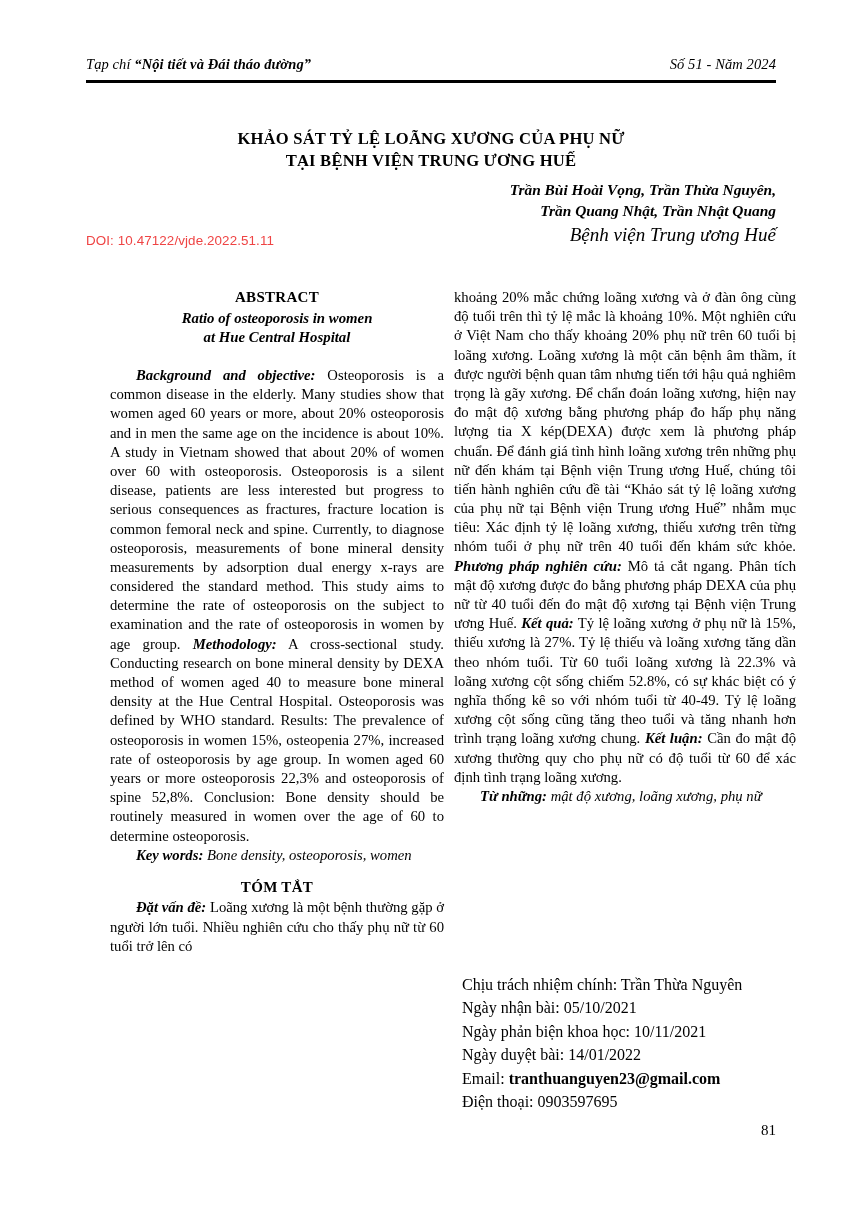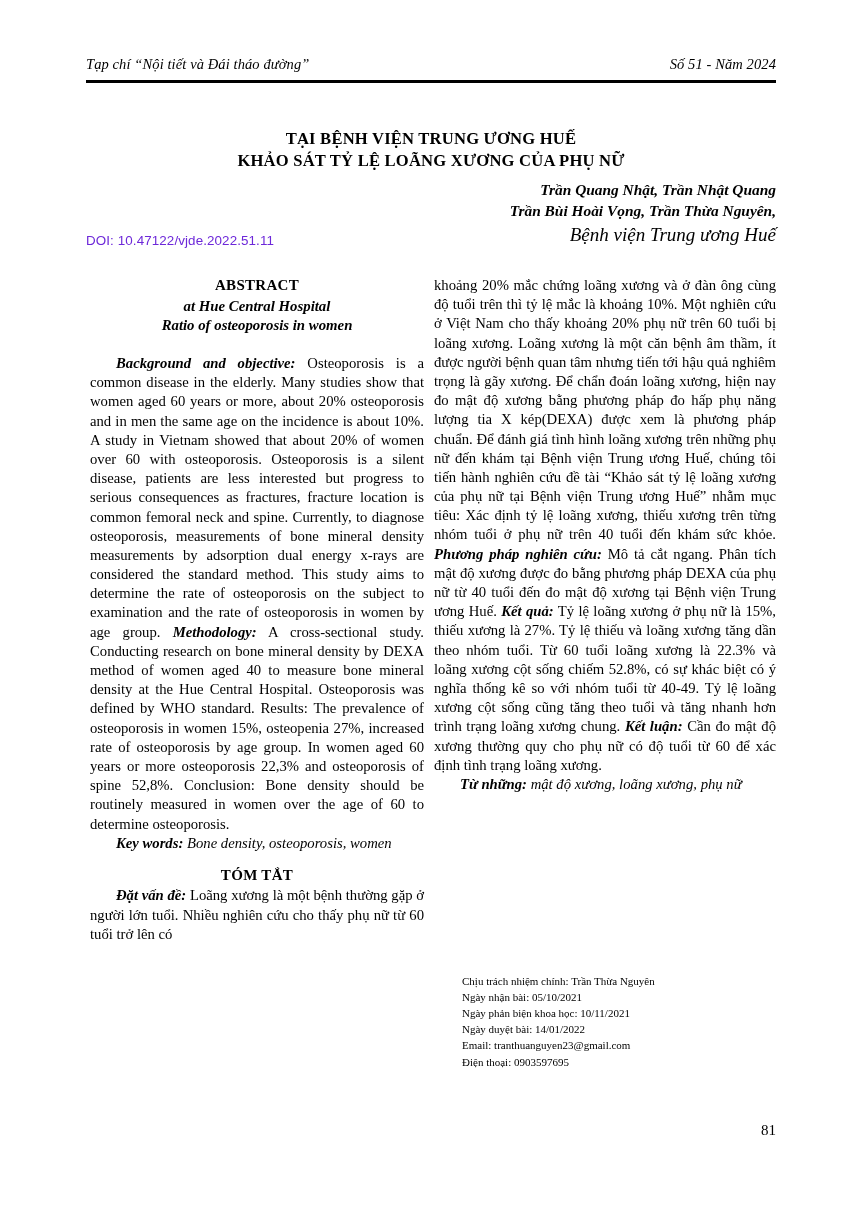--- a/index.html
+++ b/index.html
@@ -34,21 +34,21 @@
     justify-content: space-between;
     align-items: baseline;
     font-style: italic;
     font-size: 14.5px;
     letter-spacing: 0.1px;
   }
   .runhead .left {
     white-space: nowrap;
   }
   .runhead .left .journal {
-    font-weight: normal;
+    font-weight: bold;
     margin-top: 47px;
   }
   .runhead .right {
     white-space: nowrap;
   }
   .head-rule {
     position: absolute;
     left: 86px;
     top: 80px;
     width: 690px;
@@ -87,32 +87,33 @@
     margin-top: 1px;
   }
 
   
   .doi {
     position: absolute;
     left: 86px;
     top: 233px;
     font-family: "Liberation Sans", "DejaVu Sans", sans-serif;
     font-size: 13.4px;
-    color: #6d28d9;
+    color: #ef4444;
     letter-spacing: 0.1px;
   }
 
   
   .col {
     position: absolute;
-    top: 276px;
+    top: 288px;
     font-size: 14.7px;
     line-height: 1.305;
     text-align: justify;
     text-justify: inter-word;
+    margin-left: 20px;
   }
   .col-left {
     left: 90px;
     width: 334px;
   }
   .col-right {
     left: 434px;
     width: 342px;
   }
 
@@ -154,26 +155,26 @@
     font-style: italic;
     font-weight: normal;
   }
 
   
   .contact {
     position: absolute;
     left: 462px;
     top: 973px;
     width: 320px;
-    font-size: 11px;
+    font-size: 16px;
     line-height: 1.465;
     text-align: left;
   }
   .contact div { white-space: nowrap; }
-  .contact .email-val { font-weight: normal; }
+  .contact .email-val { font-weight: bold; }
 
   
   .pageno {
     position: absolute;
     left: 0;
     top: 1122px;
     width: 776px;
     text-align: right;
     font-size: 15px;
   }
@@ -184,36 +185,36 @@
 <div class="page">
 
   <div class="runhead">
     <span class="left"><span>Tạp chí </span><span class="journal">“Nội tiết và Đái tháo đường”</span></span>
     <span class="right">Số 51 - Năm 2024</span>
   </div>
   <div class="head-rule"></div>
 
   <div class="title-block">
     <div class="art-title">
+      <div>KHẢO SÁT TỶ LỆ LOÃNG XƯƠNG CỦA PHỤ NỮ</div>
       <div>TẠI BỆNH VIỆN TRUNG ƯƠNG HUẾ</div>
-      <div>KHẢO SÁT TỶ LỆ LOÃNG XƯƠNG CỦA PHỤ NỮ</div>
     </div>
     <div class="authors">
+      <div>Trần Bùi Hoài Vọng, Trần Thừa Nguyên,</div>
       <div>Trần Quang Nhật, Trần Nhật Quang</div>
-      <div>Trần Bùi Hoài Vọng, Trần Thừa Nguyên,</div>
       <div class="affil">Bệnh viện Trung ương Huế</div>
     </div>
   </div>
 
   <div class="doi">DOI: 10.47122/vjde.2022.51.11</div>
 
   <div class="col col-left">
     <div class="sec-head">ABSTRACT</div>
+    <div class="sec-sub">Ratio of osteoporosis in women</div>
     <div class="sec-sub">at Hue Central Hospital</div>
-    <div class="sec-sub">Ratio of osteoporosis in women</div>
 
     <div class="gap-md"></div>
 
     <p class="body"><i class="lead">Background and objective:</i><span> Osteoporosis is a common disease in the elderly. Many studies show that women aged 60 years or more, about 20% osteoporosis and in men the same age on the incidence is about 10%. A study in Vietnam showed that about 20% of women over 60 with osteoporosis. Osteoporosis is a silent disease, patients are less interested but progress to serious consequences as fractures, fracture location is common femoral neck and spine. Currently, to diagnose osteoporosis, measurements of bone mineral density measurements by adsorption dual energy x-rays are considered the standard method. This study aims to determine the rate of osteoporosis on the subject to examination and the rate of osteoporosis in women by age group. </span><i class="lead">Methodology:</i><span> A cross-sectional study. Conducting research on bone mineral density by DEXA method  of women aged 40 to measure bone mineral density  at  the Hue Central Hospital. Osteoporosis was defined by WHO standard. </span><b class="lead">Results:</b><span> The prevalence of osteoporosis in women 15%, osteopenia 27%, increased rate of osteoporosis by age group. In women aged 60 years or more osteoporosis 22,3% and   osteoporosis of spine  52,8%. </span><b class="lead">Conclusion:</b><span> Bone density should be routinely measured in women over the age of 60 to determine osteoporosis.</span></p>
 
     <p class="kw"><i class="lead">Key words:</i><i class="val"> Bone density, osteoporosis, women</i></p>
 
     <div class="gap-sm"></div>
 
     <div class="sec-head">TÓM TẮT</div>

